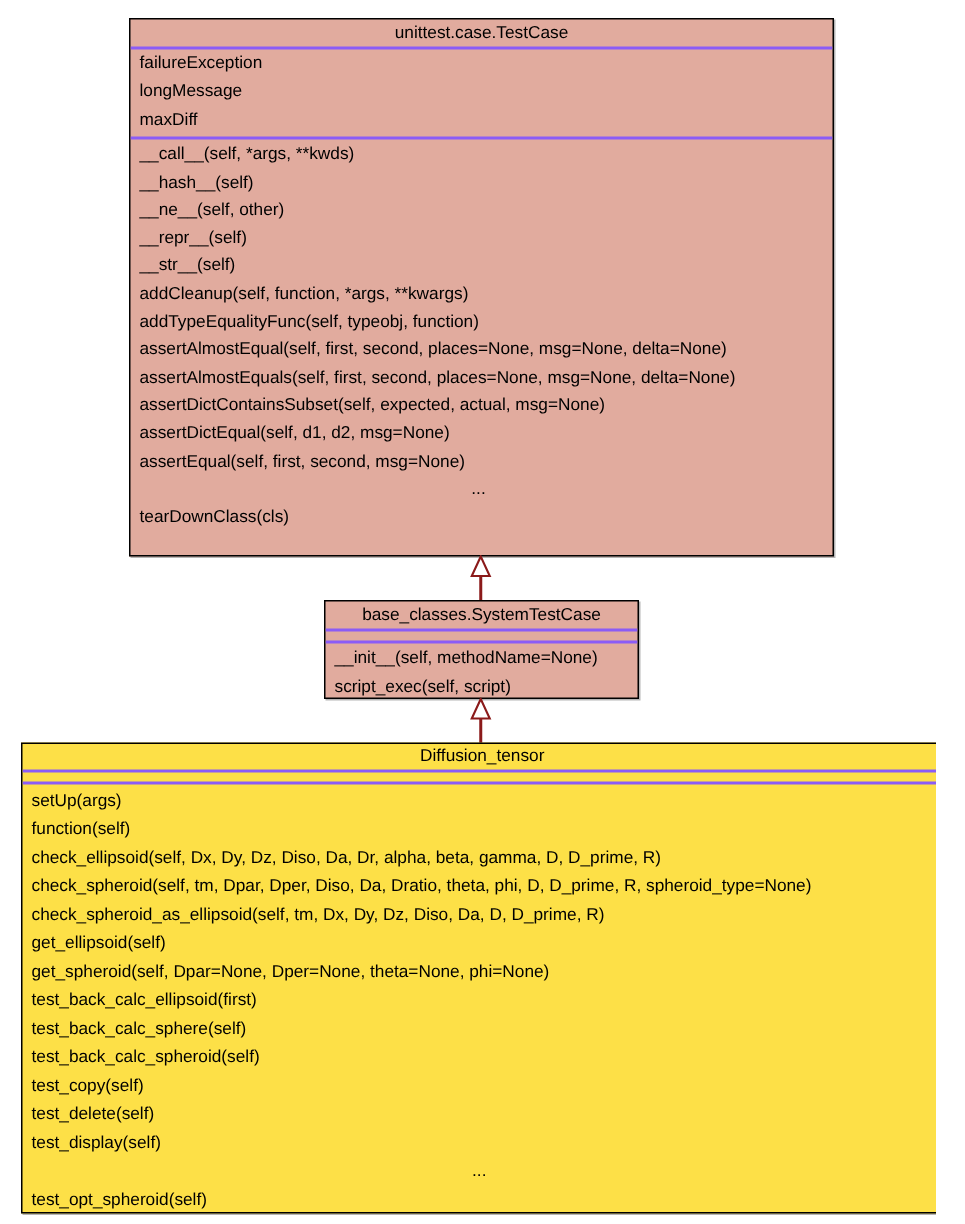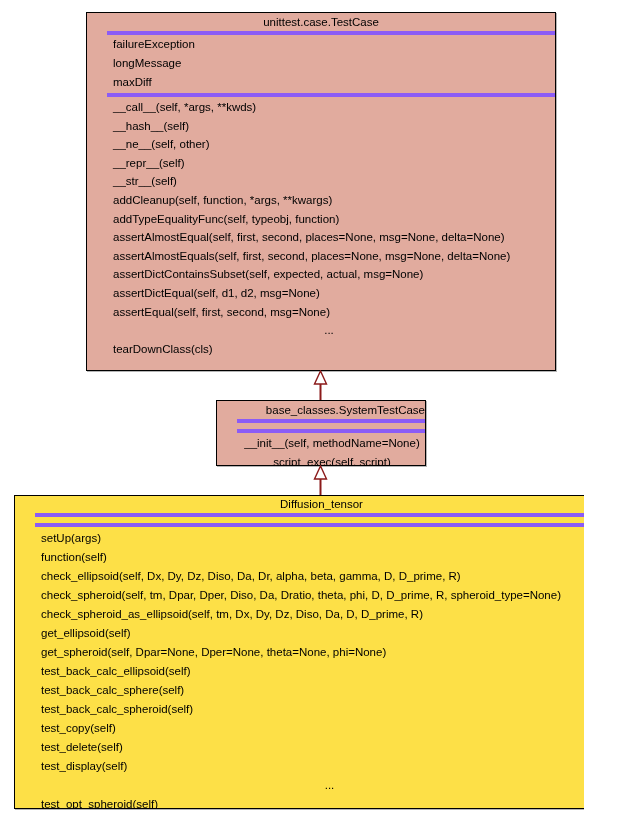--- a/index.html
+++ b/index.html
@@ -7,62 +7,62 @@
     padding: 0;
     background: #ffffff;
     font-family: "Liberation Sans", "DejaVu Sans", sans-serif;
   }
   .canvas {
     position: relative;
     width: 584px;
     height: 816px;
     background: #ffffff;
     overflow: hidden;
+    padding-left: 40px;
   }
   .class-box {
     position: absolute;
     border: 1px solid #000000;
     box-sizing: border-box;
     box-shadow: 1px 1px 0 rgba(120,120,120,0.55);
     color: #000000;
     font-size: 11.5px;
     overflow: hidden;
   }
   .class-title {
     text-align: center;
     white-space: nowrap;
     overflow: hidden;
   }
   .compartment {
-    border-top: 4px solid #8b5cf6;
+    border-top: 2px solid #8b5cf6;
     overflow: hidden;
-    margin-left: 20px;
   }
   .compartment .row {
     padding-left: 6px;
     padding-right: 4px;
     white-space: nowrap;
     overflow: hidden;
   }
   .compartment .row.ellipsis {
     text-align: center;
     padding-left: 0;
   }
   
   .box-testcase { left: 86px; top: 12px; width: 470px; height: 359px; }
   .box-testcase .class-title { height: 18px; line-height: 18px; }
   .box-testcase .attributes .row { height: 19px; line-height: 19px; }
   .box-testcase .attributes { height: 58px; }
   .box-testcase .methods { height: 281px; padding-top: 1px; }
   .box-testcase .methods .row { height: 18.6px; line-height: 18.6px; }
   
   .box-systemtestcase { left: 216px; top: 400px; width: 210px; height: 66px; }
-  .box-systemtestcase .class-title { height: 18px; line-height: 18px; text-align: right; }
+  .box-systemtestcase .class-title { height: 18px; line-height: 18px; }
   .box-systemtestcase .attributes { height: 6px; }
-  .box-systemtestcase .methods { height: 39px; padding-top: 1px; text-align: center; }
+  .box-systemtestcase .methods { height: 39px; padding-top: 1px; }
   .box-systemtestcase .methods .row { height: 19px; line-height: 19px; }
   
   .box-diffusion { left: 14px; top: 495px; width: 615px; height: 314px; }
   .box-diffusion .class-title { height: 17px; line-height: 17px; }
   .box-diffusion .attributes { height: 6px; }
   .box-diffusion .methods { height: 288px; padding-top: 2px; }
   .box-diffusion .methods .row { height: 19px; line-height: 19px; }
   
   .arrow {
     position: absolute;
@@ -125,21 +125,21 @@
     <div class="class-title">Diffusion_tensor</div>
     <div class="compartment attributes"></div>
     <div class="compartment methods">
         <div class="row">setUp(args)</div>
         <div class="row">function(self)</div>
         <div class="row">check_ellipsoid(self, Dx, Dy, Dz, Diso, Da, Dr, alpha, beta, gamma, D, D_prime, R)</div>
         <div class="row">check_spheroid(self, tm, Dpar, Dper, Diso, Da, Dratio, theta, phi, D, D_prime, R, spheroid_type=None)</div>
         <div class="row">check_spheroid_as_ellipsoid(self, tm, Dx, Dy, Dz, Diso, Da, D, D_prime, R)</div>
         <div class="row">get_ellipsoid(self)</div>
         <div class="row">get_spheroid(self, Dpar=None, Dper=None, theta=None, phi=None)</div>
-        <div class="row">test_back_calc_ellipsoid(self)</div>
+        <div class="row">test_back_calc_ellipsoid(first)</div>
         <div class="row">test_back_calc_sphere(self)</div>
         <div class="row">test_back_calc_spheroid(self)</div>
         <div class="row">test_copy(self)</div>
         <div class="row">test_delete(self)</div>
         <div class="row">test_display(self)</div>
         <div class="row ellipsis">...</div>
         <div class="row">test_opt_spheroid(self)</div>
       </div>
   </section>
 

